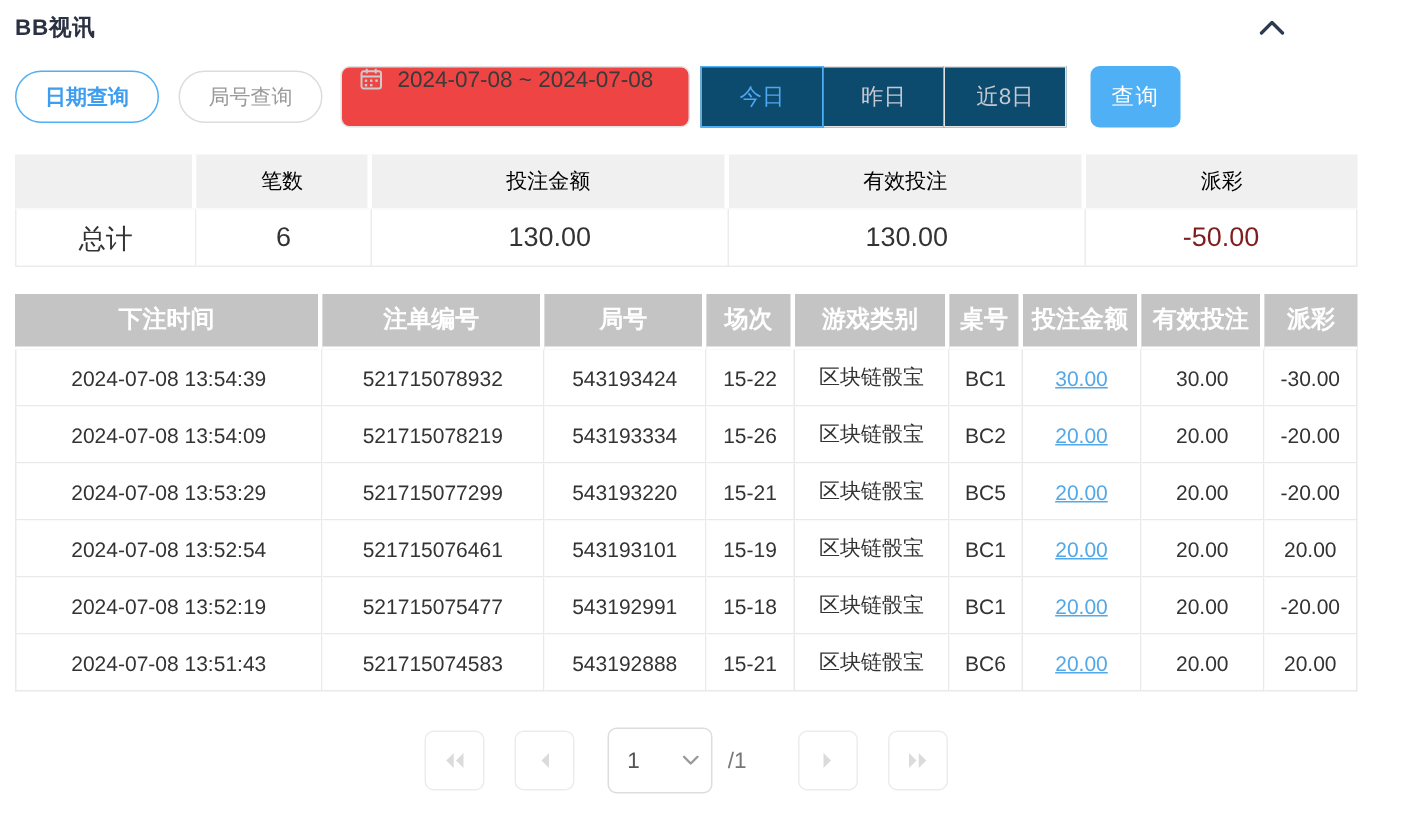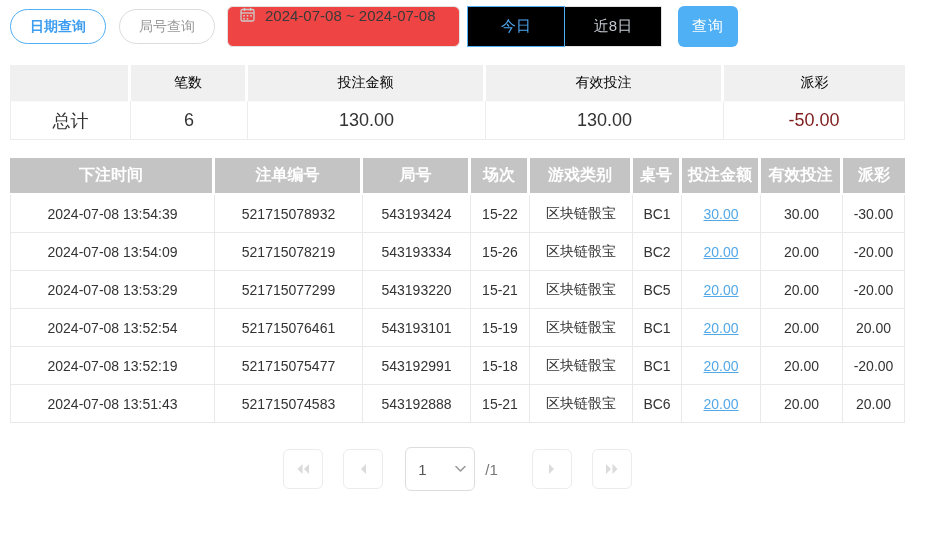--- a/index.html
+++ b/index.html
@@ -26,21 +26,21 @@
   .pill-btn.active { border:1px solid #4fb0f5; color:#3d9df0; font-weight:bold; }
   .pill-btn.inactive { border:1px solid #dcdcdc; color:#999; margin-left:13px; }
   .date-input {
     margin-left:12px; width:233px; height:41px; border:1px solid #e2e2e2; border-radius:6px;
     display:flex; padding:0 12px; cursor:pointer; background:#ef4444;
   }
   .date-input .cal { margin-right:10px; display:flex; }
   .date-text { font-size:15px; color:#3a3a3a; white-space:nowrap; }
   .seg-group { display:flex; margin-left:8px; }
   .seg-btn {
-    width:98px; height:41px; background:#000000; border:1px solid #e3e3e3; font-size:15px;
+    width:82px; height:41px; background:#0c4a6e; border:1px solid #e3e3e3; font-size:15px;
     color:#c3c8d1; display:flex; align-items:center; justify-content:center; cursor:pointer;
     margin-left:-1px;
   }
   .seg-btn.active { border:1px solid #4fb0f5; color:#4ea7f0; position:relative; z-index:2; }
   .search-btn {
     margin-left:16px; width:60px; height:41px; background:#4fb0f5; color:#fff; border:none;
     border-radius:6px; font-size:15px; display:flex; align-items:center; justify-content:center;
     cursor:pointer; letter-spacing:1px;
   }
 
@@ -87,20 +87,28 @@
   }
   .pg-caret { position:absolute; right:9px; top:50%; transform:translateY(-50%); pointer-events:none; display:flex; }
   .pg-total { font-size:15px; color:#777; margin-right:24px; }
 </style>
 </head>
 <body>
 
 <div class="container">
   <div class="content">
 
+    <div class="panel-header">
+      <span class="panel-title">BB视讯</span>
+      <span class="collapse-btn">
+        <svg width="18" height="12" viewBox="0 0 18 12">
+          <polyline points="2,10 9,3 16,10" fill="none" stroke="#2c3a52" stroke-width="2.2" stroke-linecap="round" stroke-linejoin="round"></polyline>
+        </svg>
+      </span>
+    </div>
 
     <div class="filter-bar">
       <div class="pill-btn active">
         <span>日期查询</span>
       </div>
       <div class="pill-btn inactive">
         <span>局号查询</span>
       </div>
       <div class="date-input">
         <span class="cal">
@@ -113,20 +121,21 @@
               <rect x="6.7" y="8" width="1.6" height="1.6" fill="#ccc"></rect>
               <rect x="10.2" y="8" width="1.6" height="1.6" fill="#ccc"></rect>
             <rect x="3.2" y="11" width="1.6" height="1.6" fill="#ccc"></rect>
               <rect x="6.7" y="11" width="1.6" height="1.6" fill="#ccc"></rect>
           </svg>
         </span>
         <span class="date-text">2024-07-08 ~ 2024-07-08</span>
       </div>
       <div class="seg-group">
         <div class="seg-btn active">今日</div>
+        <div class="seg-btn">昨日</div>
         <div class="seg-btn">近8日</div>
       </div>
       <button class="search-btn">查询</button>
     </div>
 
     <table class="summary-table">
       <colgroup>
           <col style="width:121px">
           <col style="width:117px">
           <col style="width:238px">

